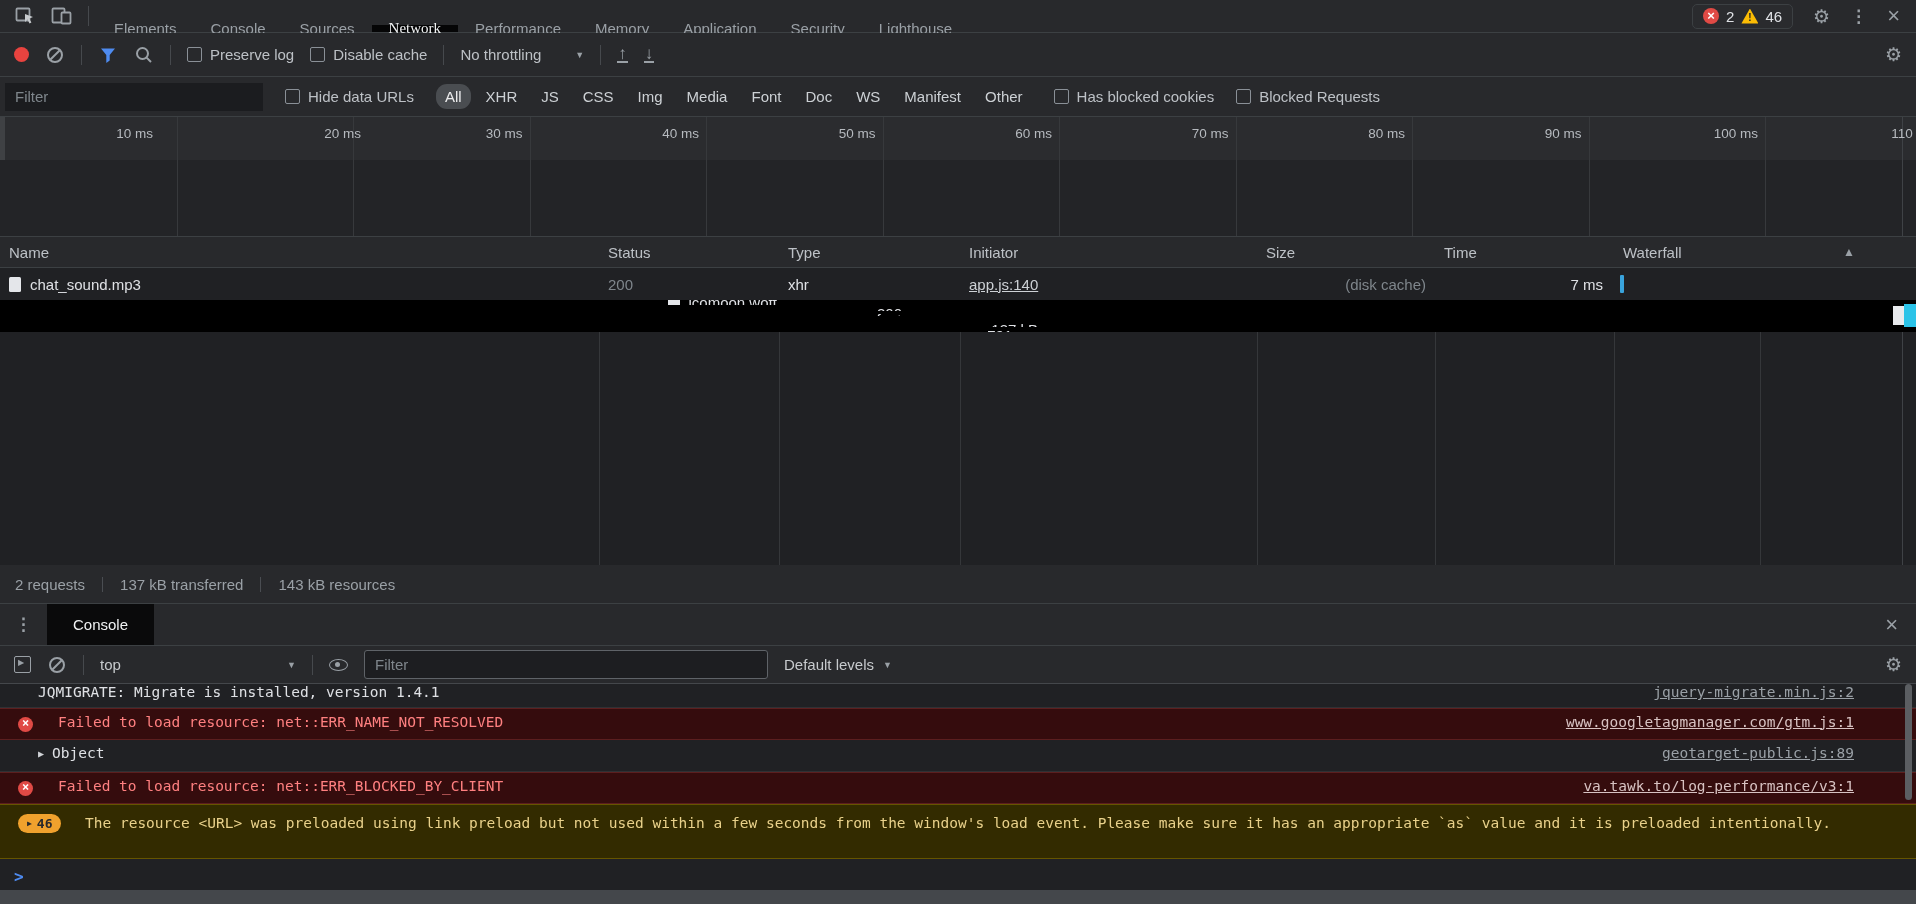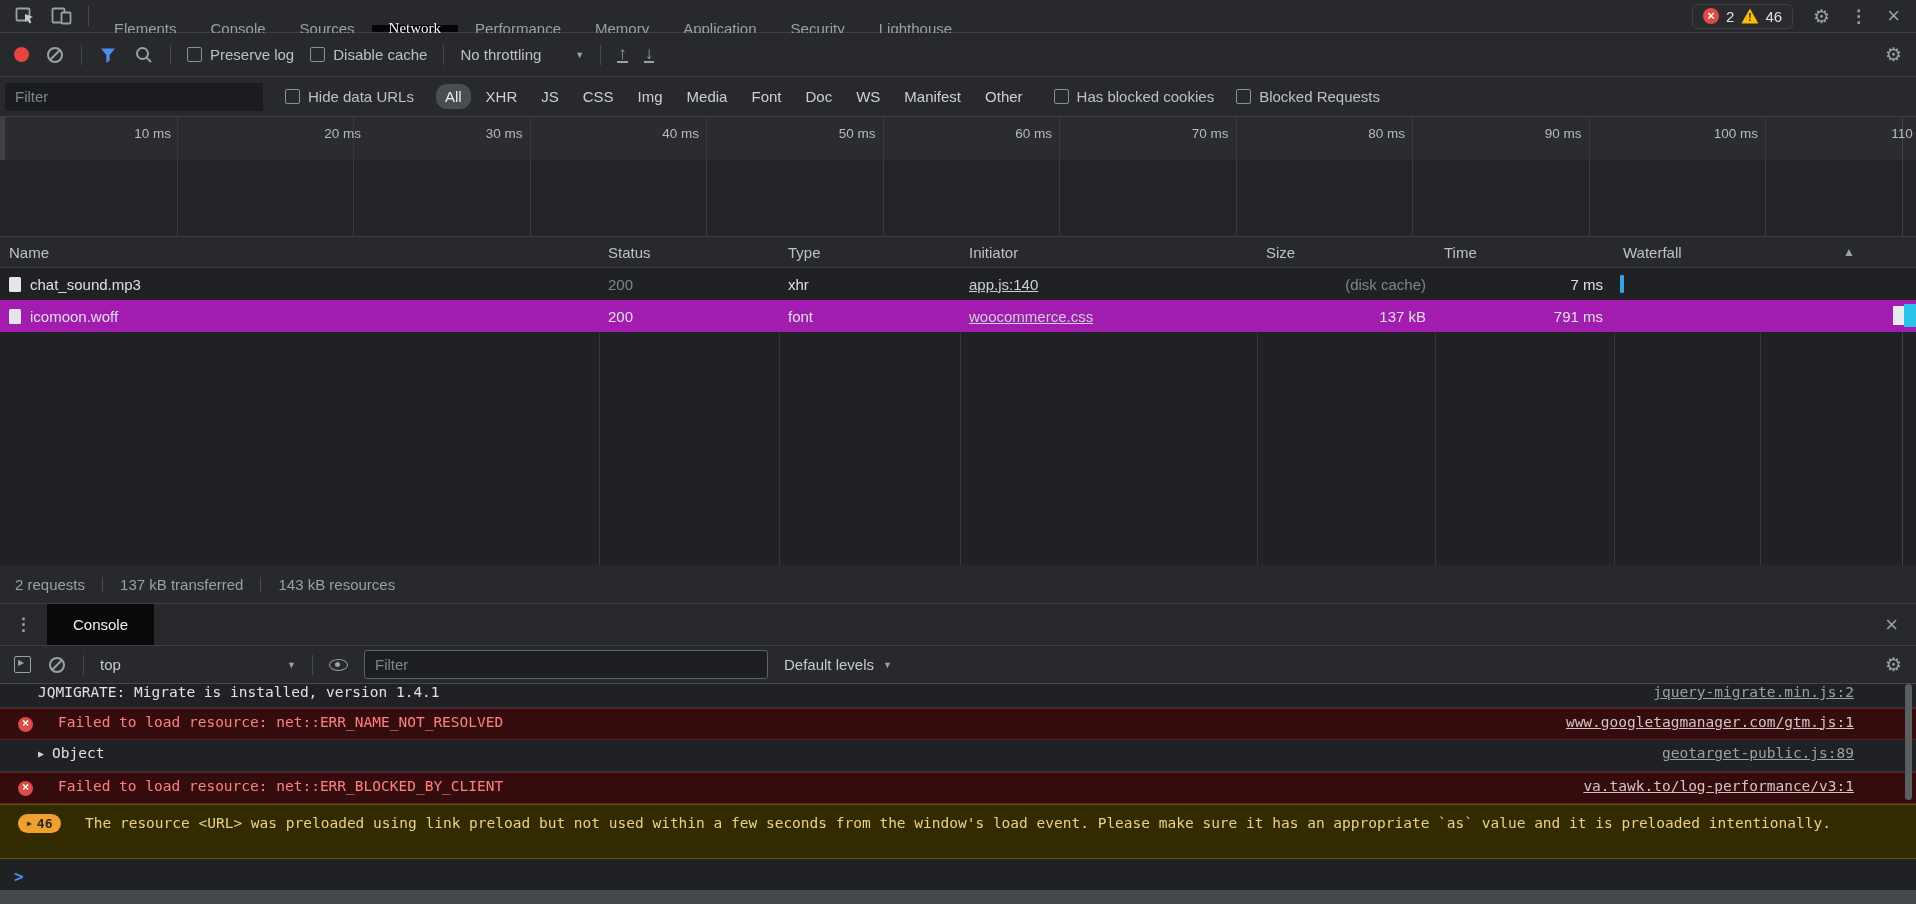--- a/index.html
+++ b/index.html
@@ -63,21 +63,21 @@
   .tl-notch { position:absolute; left:0; top:0; width:5px; height:43px; background:#3f4144; }
   .scroll-line { position:absolute; right:13px; top:0; bottom:0; width:1px; background:#3f4246; }
 
   
   .net-table { top:237px; height:328px; background:#202124; }
   .col-line { position:absolute; top:0; bottom:0; width:1px; background:#35373a; }
   .thead { display:flex; height:31px; background:#28292c; border-bottom:1px solid #3c4043;
     font-size:15px; color:#bdc1c6; align-items:center; position:relative; }
   .trow { display:flex; height:32px; align-items:center; font-size:15px; color:#dfe1e5; position:relative; }
   .trow.even { background:#202124; }
-  .trow.odd { background:#a21caf; }
+  .trow.odd { background:#000000;flex-direction:column; }
   .cell { padding-left:9px; overflow:hidden; white-space:nowrap; }
   .c-name { width:599px; display:flex; align-items:center; gap:9px; }
   .c-status { width:180px; }
   .c-type { width:181px; }
   .c-init { width:297px; }
   .c-size { width:178px; text-align:right; padding-right:9px; }
   .c-time { width:179px; text-align:right; padding-right:11px; }
   .c-water { flex:1; position:relative; }
   .muted { color:#7f868c; }
   .file-ico { width:12px; height:15px; background:#e4e6ea; border-radius:1.5px; flex:0 0 auto; }
@@ -261,21 +261,21 @@
     <label class="cb-wrap">
       <span class="cb"></span>
       <span>Blocked Requests</span>
     </label>
   </div>
 
   <div class="abs timeline" style="position:absolute;">
     <div class="tl-notch"></div>
     <div class="scroll-line"></div>
   <div class="gridline" style="left: 176.5px;"></div>
-      <span class="tick" style="left: 171px; text-align: center;">10 ms</span>
+      <span class="tick" style="left: 153px; text-align: center;">10 ms</span>
       <div class="gridline" style="left: 353px;"></div>
       <span class="tick" style="left: 346px; margin-left: 15px;">20 ms</span>
       <div class="gridline" style="left: 529.5px;"></div>
       <span class="tick" style="left: 522.5px;">30 ms</span>
       <div class="gridline" style="left: 706px;"></div>
       <span class="tick" style="left: 699px;">40 ms</span>
       <div class="gridline" style="left: 882.5px;"></div>
       <span class="tick" style="left: 875.5px;">50 ms</span>
       <div class="gridline" style="left: 1059px;"></div>
       <span class="tick" style="left: 1052px;">60 ms</span>

